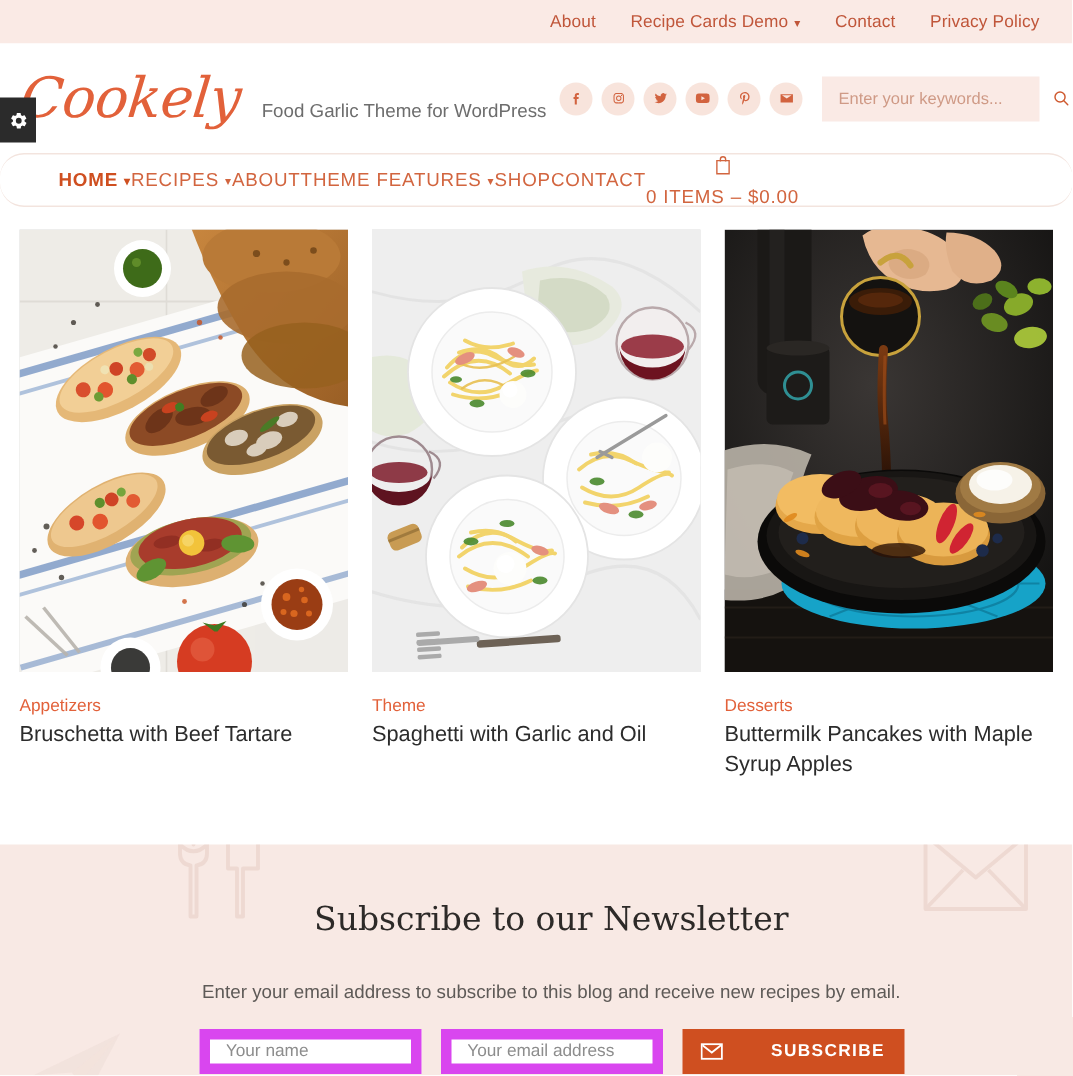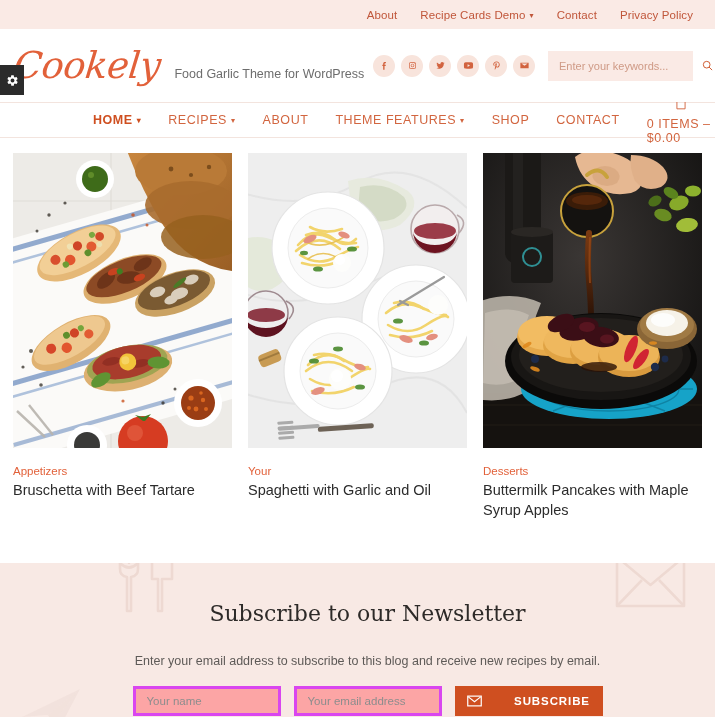--- a/index.html
+++ b/index.html
@@ -86,23 +86,23 @@
     cursor: pointer; z-index: 20;
   }
   .gear-tab svg { display:block; }
 
   
   .mainnav {
     height: 36px;
     border-top: 1px solid #f3e4de;
     border-bottom: 1px solid #f3e4de;
     display: flex; align-items: center;
-    padding-left: 93px;
-    gap: 27px;
+    padding-left: 39px;
     background: #fff;
+    border-radius: 16px;
   }
   .navitem {
     font-size: 12.5px;
     letter-spacing: .55px;
     color: #d2653f;
     text-transform: uppercase;
     cursor: pointer;
     display: flex; align-items: center; gap: 4px;
     white-space: nowrap;
   }
@@ -162,22 +162,22 @@
     margin-top: 28px;
     position: relative; z-index: 3;
   }
   .nl-form {
     margin-top: 18px;
     display: flex; justify-content: center; gap: 13px;
     position: relative; z-index: 3;
   }
   .nl-input {
     width: 148px; height: 30px;
-    border: 3px solid #d946ef;
-    background: #fca5a5;
+    border: 7px solid #d946ef;
+    background: #ffffff;
     padding: 0 11px;
     font-family: "Liberation Sans", sans-serif;
     font-size: 11.5px; color: #555;
     outline: none;
   }
   .nl-input::placeholder { color: #8d8d8d; }
   .nl-btn {
     height: 30px; width: 148px;
     background: #cf4f20;
     border: none; cursor: pointer;
@@ -582,21 +582,21 @@
             <g fill="#aaaaaa">
               <rect x="30" y="271" width="42" height="4" rx="2"></rect>
               <rect x="30" y="266" width="16" height="3" rx="1.2"></rect>
               <rect x="30" y="271" width="16" height="3" rx="1.2"></rect>
               <rect x="30" y="276" width="16" height="3" rx="1.2"></rect>
               <rect x="30" y="281" width="16" height="3" rx="1.2"></rect>
             </g>
           </g>
         </svg>
       </div>
-      <div class="card-cat">Your</div>
+      <div class="card-cat">Theme</div>
       <div class="card-title">Spaghetti with Garlic and Oil</div>
     </div>
 
     <div class="card">
       <div class="card-img">
         <svg width="219" height="295" viewBox="0 0 219 295">
           <defs>
             <radialGradient id="bgd" cx="45%" cy="35%" r="75%">
               <stop offset="0" stop-color="#3a3634"></stop>
               <stop offset="1" stop-color="#121110"></stop>

